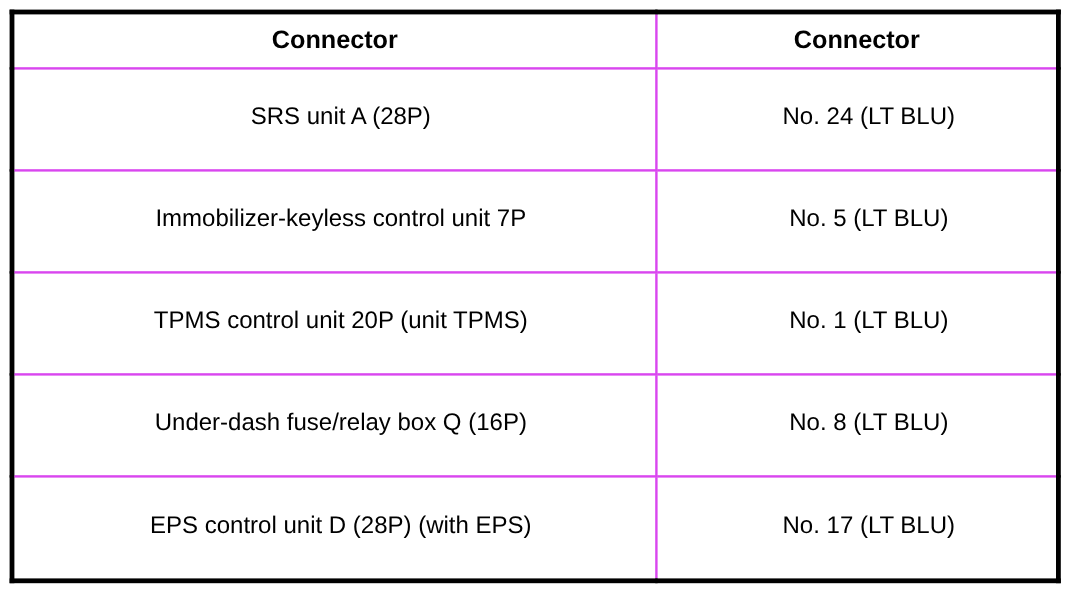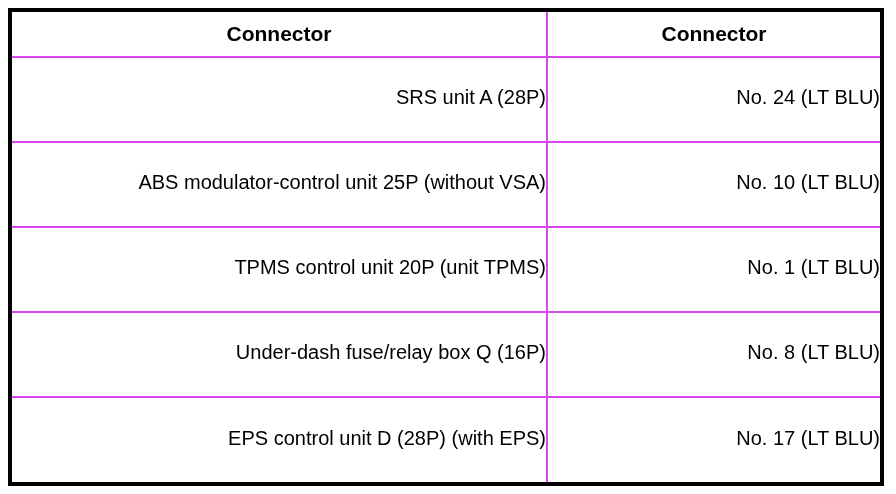--- a/index.html
+++ b/index.html
@@ -37,21 +37,21 @@
     font-size: 21px;
     font-weight: bold;
     text-align: center;
     vertical-align: middle;
     padding: 0;
   }
   table.wire-table td {
     height: 53px;
     font-size: 20px;
     font-weight: normal;
-    text-align: right;
+    text-align: center;
     vertical-align: middle;
     padding: 0 0 4px 10px;
   }
   table.wire-table td.terminal-cell {
     padding-left: 20px;
   }
 </style>
 </head>
 <body>
 
@@ -65,22 +65,22 @@
       <th>Connector</th>
       <th>Connector</th>
     </tr>
   </thead>
   <tbody>
     <tr>
       <td class="connector-cell">SRS unit A (28P)</td>
       <td class="terminal-cell">No. 24 (LT BLU)</td>
     </tr>
     <tr>
-      <td class="connector-cell">ABS modulator-control unit 25P (without VSA)</td>
-      <td class="terminal-cell">No. 10 (LT BLU)</td>
+      <td class="connector-cell">Immobilizer-keyless control unit 7P</td>
+      <td class="terminal-cell">No. 5 (LT BLU)</td>
     </tr>
     <tr>
       <td class="connector-cell">TPMS control unit 20P (unit TPMS)</td>
       <td class="terminal-cell">No. 1 (LT BLU)</td>
     </tr>
     <tr>
       <td class="connector-cell">Under-dash fuse/relay box Q (16P)</td>
       <td class="terminal-cell">No. 8 (LT BLU)</td>
     </tr>
     <tr>

